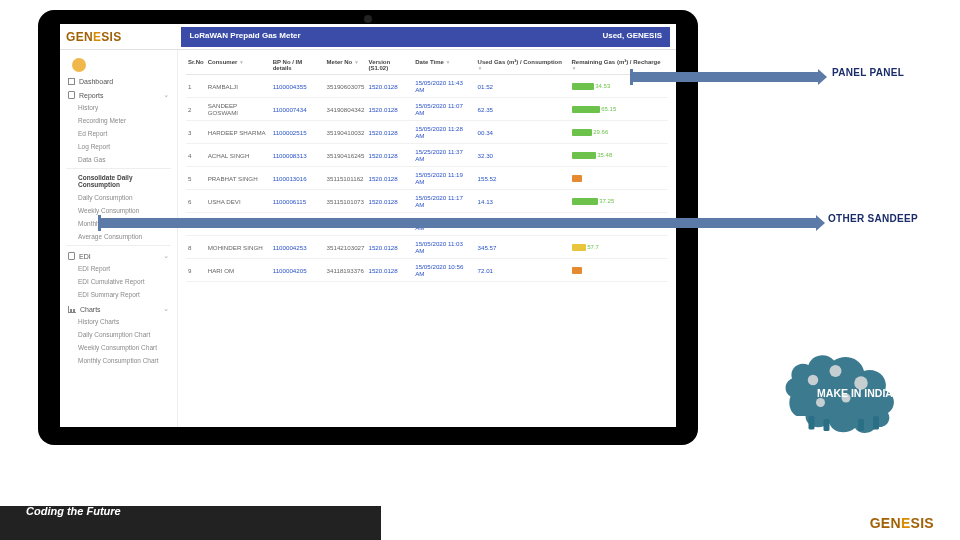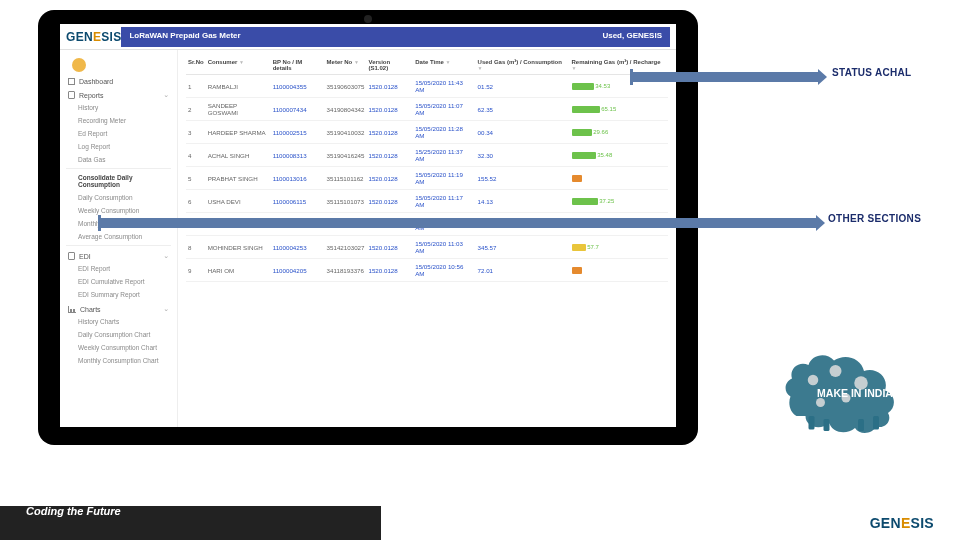--- a/index.html
+++ b/index.html
@@ -6,23 +6,23 @@
   body{width:960px;height:540px;background:#fff;position:relative;overflow:hidden}
 
   
   .tablet{position:absolute;left:38px;top:10px;width:660px;height:435px;background:#000;border-radius:16px;padding:14px 22px 18px 22px}
   .cam{position:absolute;left:50%;top:5px;width:8px;height:8px;margin-left:-4px;border-radius:50%;background:#222}
   .screen{width:100%;height:100%;background:#fff;display:flex;flex-direction:column;overflow:hidden}
 
   
   .topbar{display:flex;align-items:center;height:26px;padding:0 6px;border-bottom:1px solid #e0e0e0}
   .logo{font-weight:900;font-size:12px;letter-spacing:0.3px}
-  .logo .g{color:#0c4a6e}
+  .logo .g{color:#a16207}
   .logo .e{color:#d98c00}
-  .titlebar{flex:1;background:#3a4ca8;color:#fff;font-size:8px;font-weight:600;height:20px;line-height:18px;padding:0 8px;display:flex;justify-content:space-between}
+  .titlebar{flex:1;margin-left:60px;background:#3a4ca8;color:#fff;font-size:8px;font-weight:600;height:20px;line-height:18px;padding:0 8px;display:flex;justify-content:space-between}
   .avatar{width:16px;height:16px;border-radius:50%;background:#f0b84a;margin:2px 4px 0 4px}
 
   
   .appbody{flex:1;display:flex;min-height:0}
   .sidebar{width:118px;background:#fff;border-right:1px solid #eee;font-size:6.5px;color:#777;padding:4px 0;overflow:hidden}
   .side-top{display:flex;align-items:center;padding:2px 8px;color:#333;font-size:7px}
   .side-top .avatar{width:14px;height:14px}
   .side-sec{padding:4px 8px 2px 8px;display:flex;align-items:center;gap:4px;color:#555;font-size:7px}
   .side-sec .icn{width:7px;height:7px;border:1px solid #888;display:inline-block}
   .caret{margin-left:auto;font-size:7px;color:#aaa}
@@ -243,26 +243,26 @@
             </tbody>
         </table>
       </div>
     </div>
   </div>
 </div>
 
 <div class="arrow" style="left:630px;top:70px;width:190px">
   <div class="line" style="width:190px"></div>
 </div>
-<div class="callout" style="left:832px;top:68px">STATUS ACHAL</div>
+<div class="callout" style="left:832px;top:68px">PANEL PANEL</div>
 
 <div class="arrow" style="left:98px;top:216px;width:720px">
   <div class="line" style="width:720px"></div>
 </div>
-<div class="callout" style="left:828px;top:214px">OTHER SECTIONS</div>
+<div class="callout" style="left:828px;top:214px">OTHER SANDEEP</div>
 
 <div class="lion">
   <svg viewBox="0 0 200 120">
     <g fill="#2b6f86">
       <path d="M22 96 C14 92 10 80 14 70 C4 64 6 50 16 46 C12 34 24 22 38 28 C42 14 62 10 72 22 C86 12 108 18 112 36 C128 30 146 44 140 62 C154 66 156 84 144 92 C150 102 140 114 128 110 C124 120 106 122 100 112 C88 122 70 118 66 106 C52 116 34 110 34 96 Z" opacity="0.92"></path>
       <rect x="38" y="96" width="8" height="18" rx="2"></rect>
       <rect x="58" y="100" width="8" height="16" rx="2"></rect>
       <rect x="104" y="100" width="8" height="16" rx="2"></rect>
       <rect x="124" y="96" width="8" height="18" rx="2"></rect>
 

